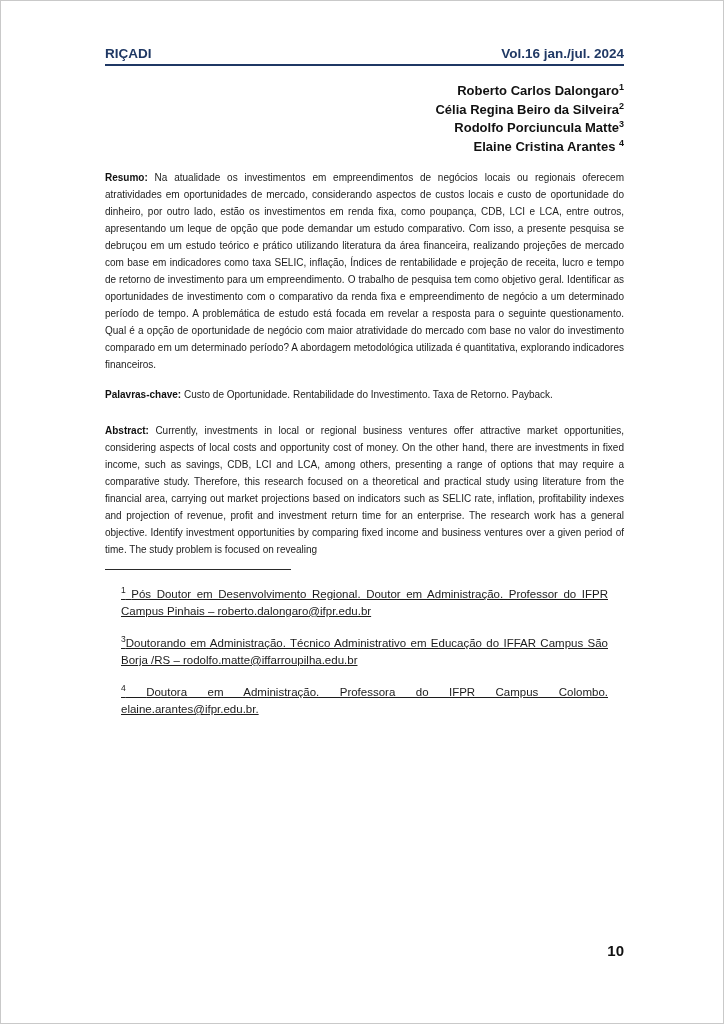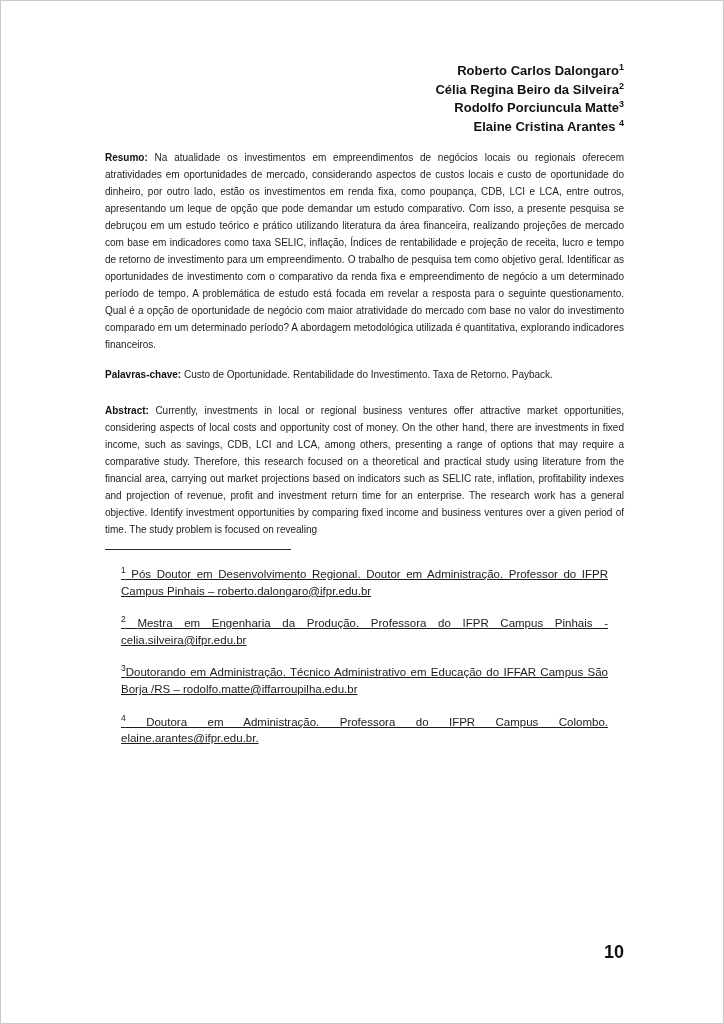--- a/index.html
+++ b/index.html
@@ -71,52 +71,52 @@
     display: block;
     text-align: justify;
     text-align-last: justify;
   }
   .fn-second { display: block; }
   .page-number {
     position: absolute;
     top: 941px;
     right: 99px;
     font-weight: bold;
-    font-size: 18px;
+    font-size: 15px;
     color: #111111;
   }
 </style>
 </head>
 <body>
 
 <div class="page">
 
+  <div class="journal-header">
+    <span>RIÇADI</span>
+    <span>Vol.16 jan./jul. 2024</span>
+  </div>
 
 
   <div class="authors">
     <div><span>Roberto Carlos Dalongaro</span><sup>1</sup></div>
     <div><span>Célia Regina Beiro da Silveira</span><sup>2</sup></div>
     <div><span>Rodolfo Porciuncula Matte</span><sup>3</sup></div>
     <div><span>Elaine Cristina Arantes </span><sup>4</sup></div>
   </div>
 
   <p class="para resumo"><b>Resumo:</b> <span>Na atualidade os investimentos em empreendimentos de negócios locais ou regionais oferecem atratividades em oportunidades de mercado, considerando aspectos de custos locais e custo de oportunidade do dinheiro, por outro lado, estão os investimentos em renda fixa, como poupança, CDB, LCI e LCA, entre outros, apresentando um leque de opção que pode demandar um estudo comparativo. Com isso, a presente pesquisa se debruçou em um estudo teórico e prático utilizando literatura da área financeira, realizando projeções de mercado com base em indicadores como taxa SELIC, inflação, Índices de rentabilidade e projeção de receita, lucro e tempo de retorno de investimento para um empreendimento. O trabalho de pesquisa tem como objetivo geral. Identificar as oportunidades de investimento com o comparativo da renda fixa e empreendimento de negócio a um determinado período de tempo. A problemática de estudo está focada em revelar a resposta para o seguinte questionamento. Qual é a opção de oportunidade de negócio com maior atratividade do mercado com base no valor do investimento comparado em um determinado período? A abordagem metodológica utilizada é quantitativa, explorando indicadores financeiros.</span></p>
 
   <p class="para keywords"><b>Palavras-chave:</b> <span>Custo de Oportunidade. Rentabilidade do Investimento. Taxa de Retorno. Payback.</span></p>
 
   <p class="para abstract"><b>Abstract:</b> <span>Currently, investments in local or regional business ventures offer attractive market opportunities, considering aspects of local costs and opportunity cost of money. On the other hand, there are investments in fixed income, such as savings, CDB, LCI and LCA, among others, presenting a range of options that may require a comparative study. Therefore, this research focused on a theoretical and practical study using literature from the financial area, carrying out market projections based on indicators such as SELIC rate, inflation, profitability indexes and projection of revenue, profit and investment return time for an enterprise. The research work has a general objective. Identify investment opportunities by comparing fixed income and business ventures over a given period of time. The study problem is focused on revealing</span></p>
 
   <hr class="footnote-separator">
 
   <div class="footnotes">
     <p class="footnote"><sup>1</sup> <span>Pós Doutor em Desenvolvimento Regional. Doutor em Administração. Professor do IFPR Campus Pinhais – roberto.dalongaro@ifpr.edu.br</span></p>
-    <p class="footnote">
-        <span class="fn-first"><sup>2</sup> <span>Mestra em Engenharia da Produção. Professora do IFPR Campus Pinhais -</span></span>
-        <span class="fn-second">celia.silveira@ifpr.edu.br</span>
-      </p>
     <p class="footnote"><sup>3</sup><span>Doutorando em Administração. Técnico Administrativo em Educação do IFFAR Campus São Borja /RS – rodolfo.matte@iffarroupilha.edu.br</span></p>
     <p class="footnote">
         <span class="fn-first"><sup>4</sup> <span>Doutora em Administração. Professora do IFPR Campus Colombo.</span></span>
         <span class="fn-second">elaine.arantes@ifpr.edu.br.</span>
       </p>
   </div>
 
   <div class="page-number">10</div>
 
 </div>

